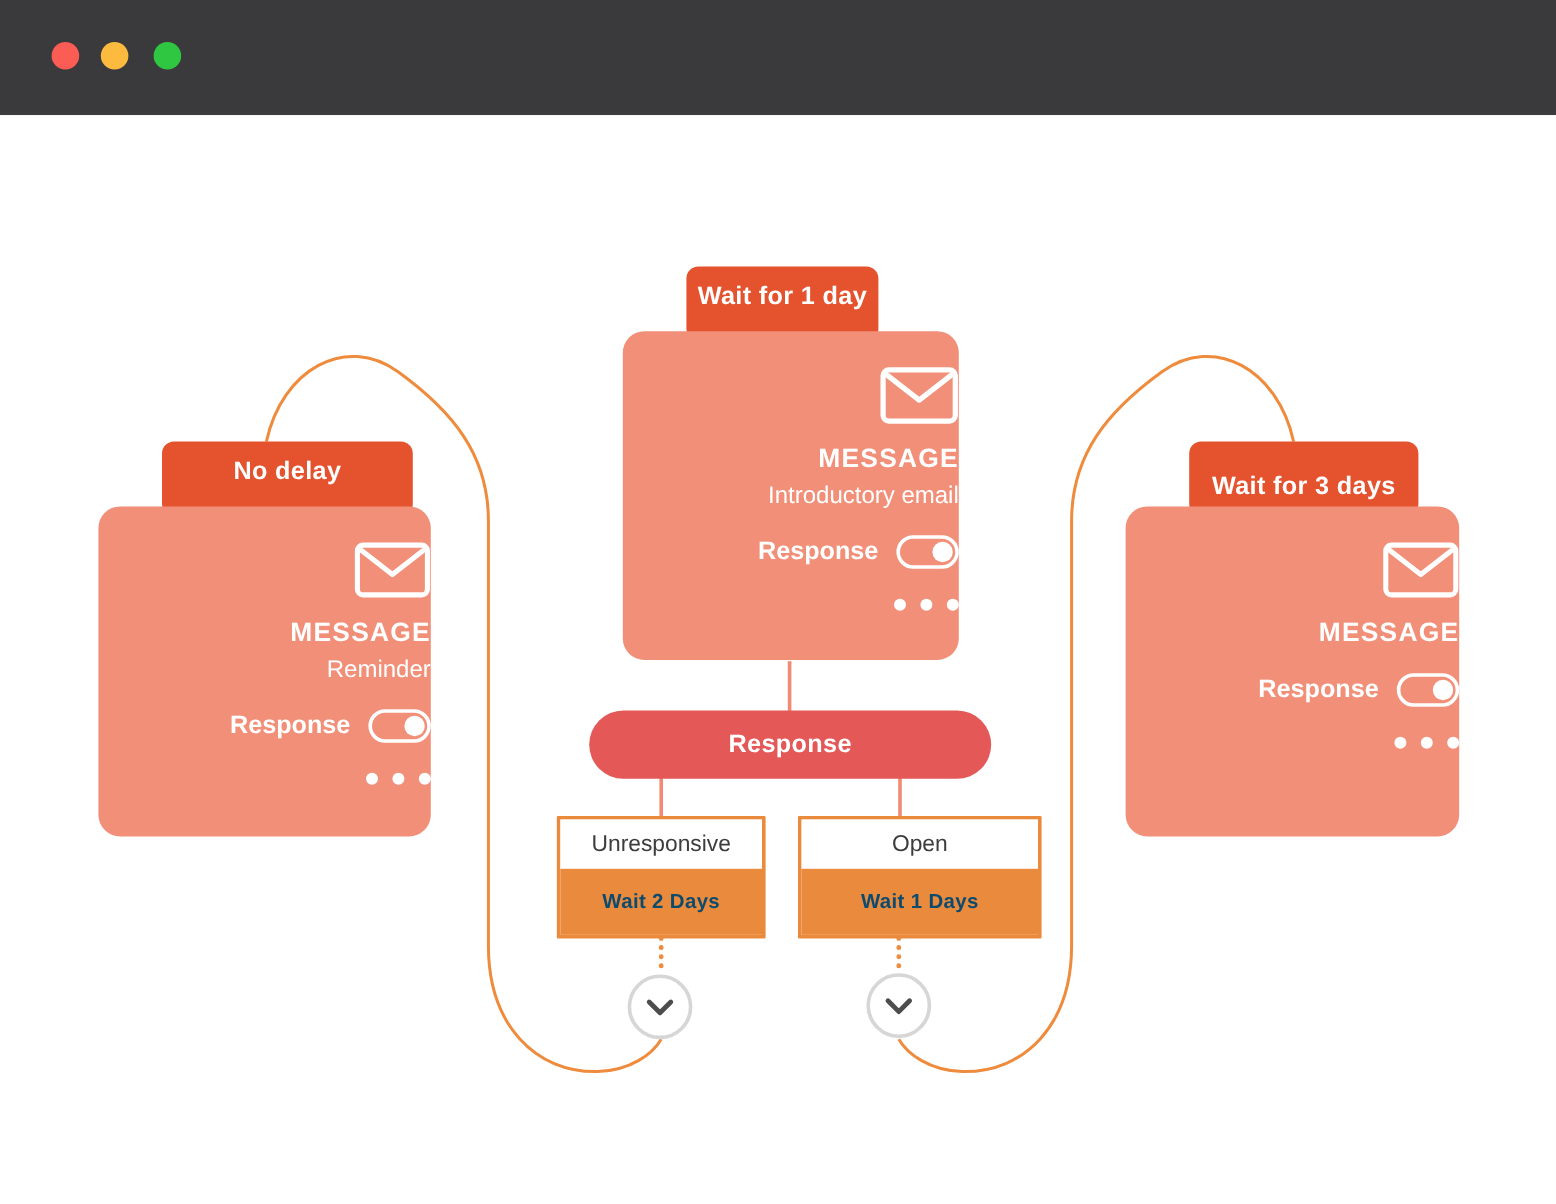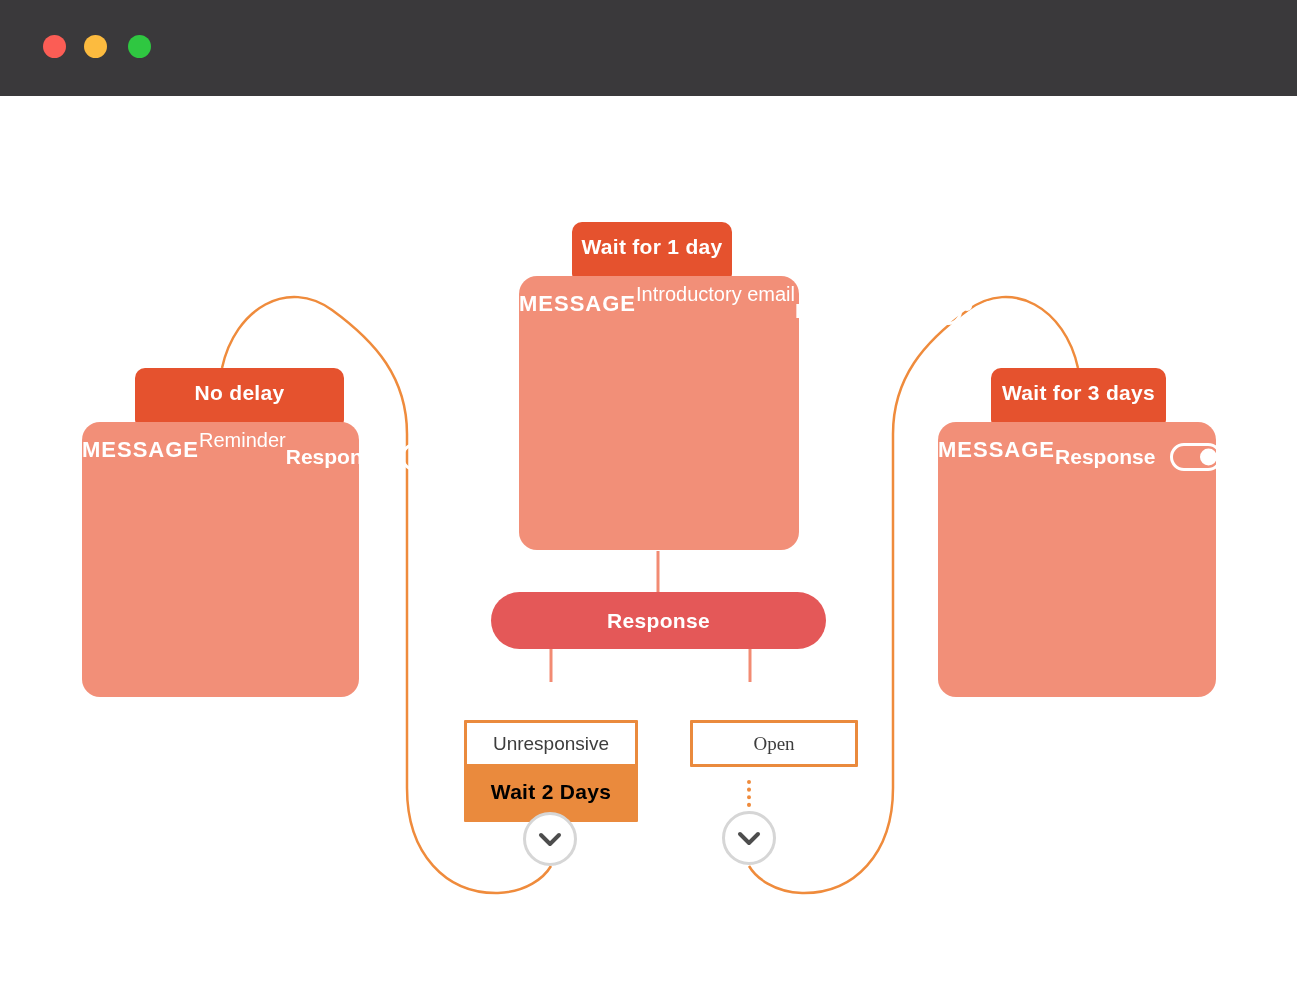--- a/index.html
+++ b/index.html
@@ -40,28 +40,28 @@
 
   
   .card-tab {
     position: absolute; height: 62px; background: var(--tab-orange);
     border-radius: 10px; color: #fff; font-size: 21px; font-weight: 700;
     display: flex; justify-content: center; align-items: flex-start;
     padding-top: 13px; z-index: 1; letter-spacing: .3px;
   }
   .card-body {
     position: absolute; background: var(--card-salmon); border-radius: 18px;
-    z-index: 2; display: flex; align-items: flex-start;
+    z-index: 2; display: flex; flex-direction: column; align-items: flex-end;
     color: #fff; text-align: center;
   }
   .tab-left    { left: 135px; top: 272px; width: 209px; }
   .body-left   { left: 82px;  top: 326px; width: 277px; height: 275px; }
   .tab-center  { left: 572px; top: 126px; width: 160px; }
   .body-center { left: 519px; top: 180px; width: 280px; height: 274px; }
-  .tab-right   { left: 991px; top: 272px; width: 175px; }
+  .tab-right   { left: 991px; top: 272px; width: 191px; align-items: center; }
   .body-right  { left: 938px; top: 326px; width: 278px; height: 275px; }
 
   .envelope { margin-top: 29px; }
   .type-label { margin-top: 15px; font-size: 22px; font-weight: 700; letter-spacing: 1px; }
   .subtitle { margin-top: 7px; font-size: 20px; font-weight: 400; white-space: nowrap; }
   .response-row { margin-top: 21px; display: flex; align-items: center; gap: 15px; }
   .response-label { font-size: 21px; font-weight: 600; }
   .toggle {
     position: relative; width: 52px; height: 28px;
     border: 3px solid #fff; border-radius: 14px; background: transparent;
@@ -78,31 +78,31 @@
   .decision-pill {
     position: absolute; left: 491px; top: 496px; width: 335px; height: 57px;
     background: var(--pill-red); border-radius: 28.5px; color: #fff;
     font-size: 21px; font-weight: 700; display: flex; align-items: center;
     justify-content: center; letter-spacing: .3px; z-index: 2;
   }
 
   
   .branch-box {
     position: absolute; top: 584px; border: 3px solid var(--branch-orange);
-    background: #fff; z-index: 2; border-radius: 1px; margin-top: 40px;
+    background: #fff; z-index: 2; border-radius: 1px;
   }
   .branch-left  { left: 464px; width: 174px; }
-  .branch-right { left: 690px; width: 168px; font-family: Liberation Serif, serif; }
+  .branch-right { left: 665px; width: 203px; }
   .branch-condition {
     height: 41px; display: flex; align-items: center; justify-content: center;
     color: var(--condition-text); font-size: 19px; font-weight: 400; background: #fff;
   }
   .branch-action {
     height: 55px; display: flex; align-items: center; justify-content: center;
-    background: var(--branch-orange); color: #000000; font-size: 21px; font-weight: 700;
+    background: var(--branch-orange); color: #0c4a6e; font-size: 17px; font-weight: 700;
     letter-spacing: .3px;
   }
 
   
   .chevron-btn {
     position: absolute; width: 54px; height: 54px; border-radius: 50%;
     background: #fff; border: 3px solid var(--circle-border); z-index: 2;
     display: flex; align-items: center; justify-content: center; cursor: pointer;
   }
   .chev-left  { left: 523px; top: 716px; }
@@ -207,20 +207,21 @@
     <div class="decision-pill">
       <span>Response</span>
     </div>
 
     <div class="branch-box branch-left">
       <div class="branch-condition">Unresponsive</div>
       <div class="branch-action">Wait 2 Days</div>
     </div>
     <div class="branch-box branch-right">
       <div class="branch-condition">Open</div>
+      <div class="branch-action">Wait 1 Days</div>
     </div>
 
     <div class="chevron-btn chev-left">
       <svg width="34" height="28" viewBox="0 0 34 28">
         <polyline points="8,10 17,19 26,10" fill="none" stroke="var(--chevron-gray)" stroke-width="4" stroke-linecap="round" stroke-linejoin="round"></polyline>
       </svg>
     </div>
     <div class="chevron-btn chev-right">
       <svg width="34" height="28" viewBox="0 0 34 28">
         <polyline points="8,10 17,19 26,10" fill="none" stroke="var(--chevron-gray)" stroke-width="4" stroke-linecap="round" stroke-linejoin="round"></polyline>

